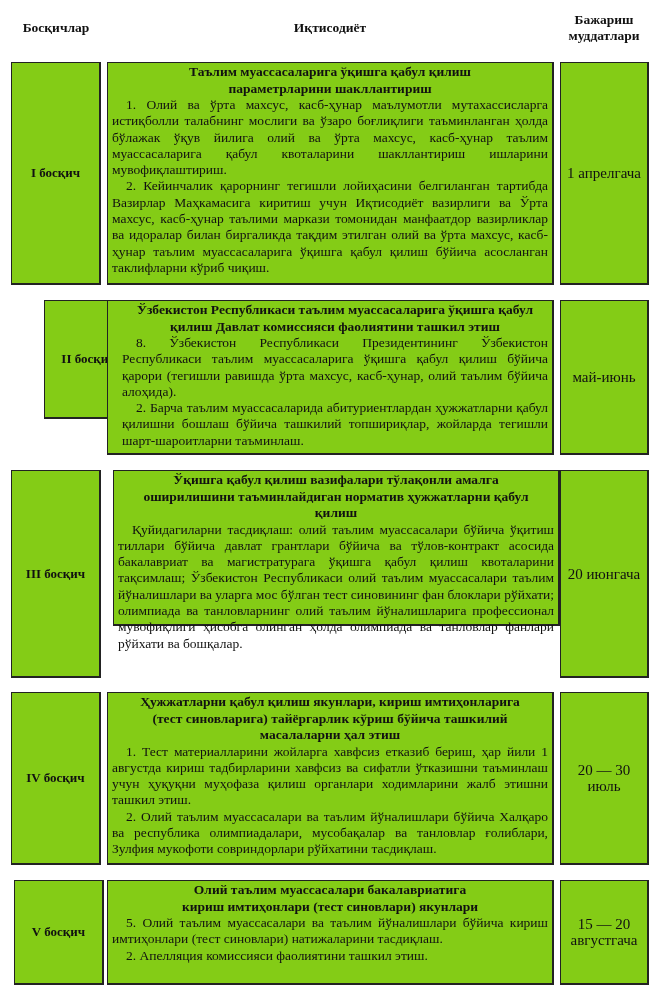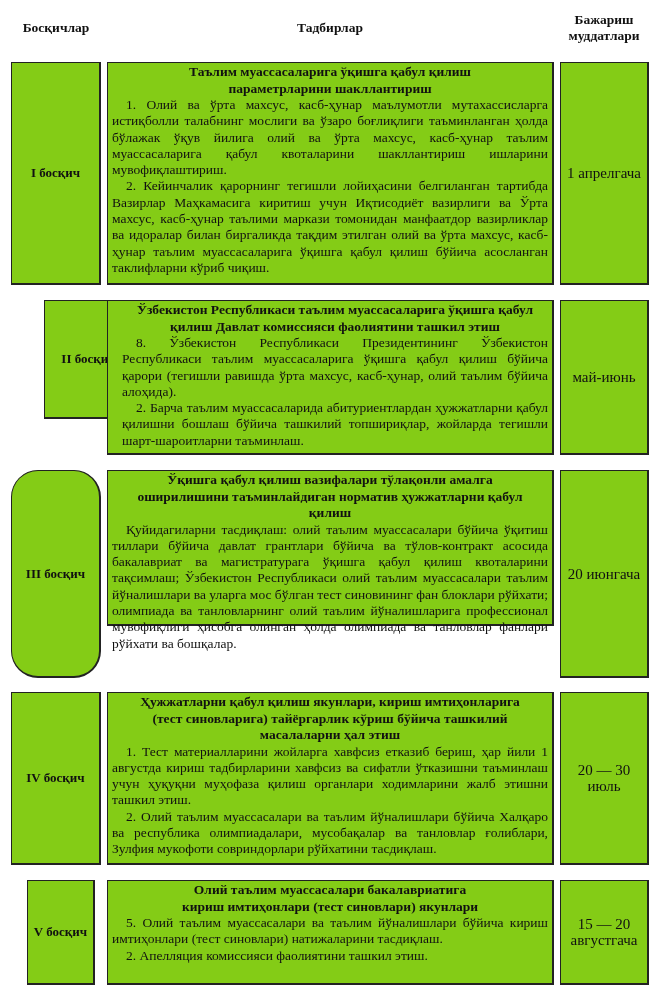--- a/index.html
+++ b/index.html
@@ -30,21 +30,21 @@
   }
   .para {
     font-size: 13.5px; line-height: 16.3px; text-align: justify;
     text-indent: 14px; margin: 0;
   }
 </style>
 </head>
 <body>
 
 <div class="hdr" style="left:10px; top:20px; width:92px;">Босқичлар</div>
-<div class="hdr" style="left:107px; top:20px; width:446px;">Тадбирлар</div>
+<div class="hdr" style="left:107px; top:20px; width:446px;">Иқтисодиёт</div>
 <div class="hdr" style="left:556px; top:12px; width:96px;">Бажариш муддатлари</div>
 
 <div class="box stage-box" style="left:11px; top:62px; width:90px; height:223px;text-align:center;">
   <span class="stage-label">I босқич</span>
 </div>
 <div class="box content-box" style="left:107px; top:62px; width:447px; height:223px;">
   <div class="content-title" style="margin:0 70px;">Таълим муассасаларига ўқишга қабул қилиш параметрларини шакллантириш</div>
   <p class="para">1. Олий ва ўрта махсус, касб-ҳунар маълумотли мутахассисларга истиқболли талабнинг мослиги ва ўзаро боғлиқлиги таъминланган ҳолда бўлажак ўқув йилига олий ва ўрта махсус, касб-ҳунар таълим муассасаларига қабул квоталарини шакллантириш ишларини мувофиқлаштириш.</p>
   <p class="para">2. Кейинчалик қарорнинг тегишли лойиҳасини белгиланган тартибда Вазирлар Маҳкамасига киритиш учун Иқтисодиёт вазирлиги ва Ўрта махсус, касб-ҳунар таълими маркази томонидан манфаатдор вазирликлар ва идоралар билан биргаликда тақдим этилган олий ва ўрта махсус, касб-ҳунар таълим муассасаларига ўқишга қабул қилиш бўйича асосланган таклифларни кўриб чиқиш.</p>
 </div>
@@ -57,44 +57,44 @@
 </div>
 <div class="box content-box" style="left:107px; top:300px; width:447px; height:155px;padding-left:14px;">
   <div class="content-title" style="margin:0 14px;">Ўзбекистон Республикаси таълим муассасаларига ўқишга қабул қилиш Давлат комиссияси фаолиятини ташкил этиш</div>
   <p class="para">8. Ўзбекистон Республикаси Президентининг Ўзбекистон Республикаси таълим муассасаларига ўқишга қабул қилиш бўйича қарори (тегишли равишда ўрта махсус, касб-ҳунар, олий таълим бўйича алоҳида).</p>
   <p class="para">2. Барча таълим муассасаларида абитуриентлардан ҳужжатларни қабул қилишни бошлаш бўйича ташкилий топшириқлар, жойларда тегишли шарт-шароитларни таъминлаш.</p>
 </div>
 <div class="box deadline-box" style="left:560px; top:300px; width:89px; height:155px;">
   <span class="deadline-label">май-июнь</span>
 </div>
 
-<div class="box stage-box" style="left:11px; top:470px; width:90px; height:208px;border-radius:27px;">
+<div class="box stage-box" style="left:11px; top:470px; width:90px; height:208px;">
   <span class="stage-label">III босқич</span>
 </div>
-<div class="box content-box" style="left:107px; top:470px; width:447px; height:156px;">
+<div class="box content-box" style="left:113px; top:470px; width:447px; height:156px;">
   <div class="content-title" style="margin:0 22px;">Ўқишга қабул қилиш вазифалари тўлақонли амалга оширилишини таъминлайдиган норматив ҳужжатларни қабул қилиш</div>
   <p class="para">Қуйидагиларни тасдиқлаш: олий таълим муассасалари бўйича ўқитиш тиллари бўйича давлат грантлари бўйича ва тўлов-контракт асосида бакалавриат ва магистратурага ўқишга қабул қилиш квоталарини тақсимлаш; Ўзбекистон Республикаси олий таълим муассасалари таълим йўналишлари ва уларга мос бўлган тест синовининг фан блоклари рўйхати; олимпиада ва танловларнинг олий таълим йўналишларига профессионал мувофиқлиги ҳисобга олинган ҳолда олимпиада ва танловлар фанлари рўйхати ва бошқалар.</p>
 </div>
 <div class="box deadline-box" style="left:560px; top:470px; width:89px; height:208px;">
   <span class="deadline-label">20 июнгача</span>
 </div>
 
 <div class="box stage-box" style="left:11px; top:692px; width:90px; height:173px;">
   <span class="stage-label">IV босқич</span>
 </div>
 <div class="box content-box" style="left:107px; top:692px; width:447px; height:173px;">
   <div class="content-title" style="margin:0 22px;">Ҳужжатларни қабул қилиш якунлари, кириш имтиҳонларига (тест синовларига) тайёргарлик кўриш бўйича ташкилий масалаларни ҳал этиш</div>
   <p class="para">1. Тест материалларини жойларга хавфсиз етказиб бериш, ҳар йили 1 августда кириш тадбирларини хавфсиз ва сифатли ўтказишни таъминлаш учун ҳуқуқни муҳофаза қилиш органлари ходимларини жалб этишни ташкил этиш.</p>
   <p class="para">2. Олий таълим муассасалари ва таълим йўналишлари бўйича Халқаро ва республика олимпиадалари, мусобақалар ва танловлар ғолиблари, Зулфия мукофоти совриндорлари рўйхатини тасдиқлаш.</p>
 </div>
 <div class="box deadline-box" style="left:560px; top:692px; width:89px; height:173px;">
   <span class="deadline-label" style="display:block; width:60px;">20 — 30 июль</span>
 </div>
 
-<div class="box stage-box" style="left:27px; top:880px; width:68px; height:105px;text-align:right;">
+<div class="box stage-box" style="left:14px; top:880px; width:90px; height:105px;text-align:right;">
   <span class="stage-label">V босқич</span>
 </div>
 <div class="box content-box" style="left:107px; top:880px; width:447px; height:105px;">
   <div class="content-title" style="margin:0 60px;">Олий таълим муассасалари бакалавриатига кириш имтиҳонлари (тест синовлари) якунлари</div>
   <p class="para">5. Олий таълим муассасалари ва таълим йўналишлари бўйича кириш имтиҳонлари (тест синовлари) натижаларини тасдиқлаш.</p>
   <p class="para">2. Апелляция комиссияси фаолиятини ташкил этиш.</p>
 </div>
 <div class="box deadline-box" style="left:560px; top:880px; width:89px; height:105px;">
   <span class="deadline-label" style="display:block; width:76px;">15 — 20 августгача</span>
 </div>

